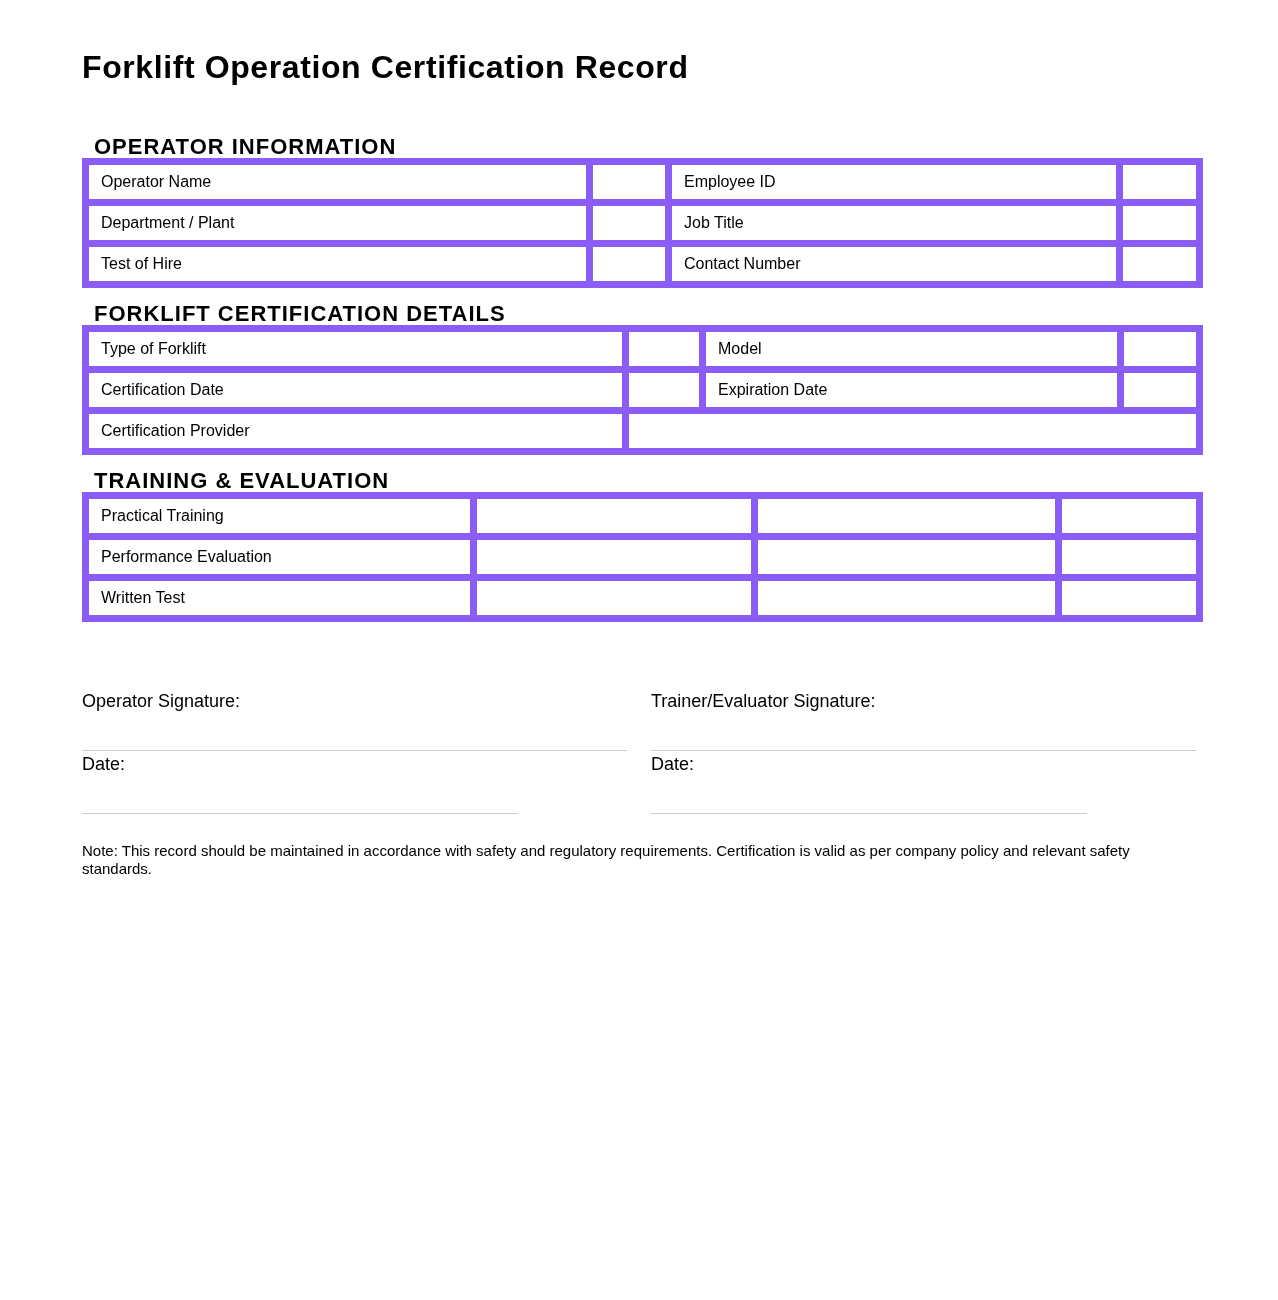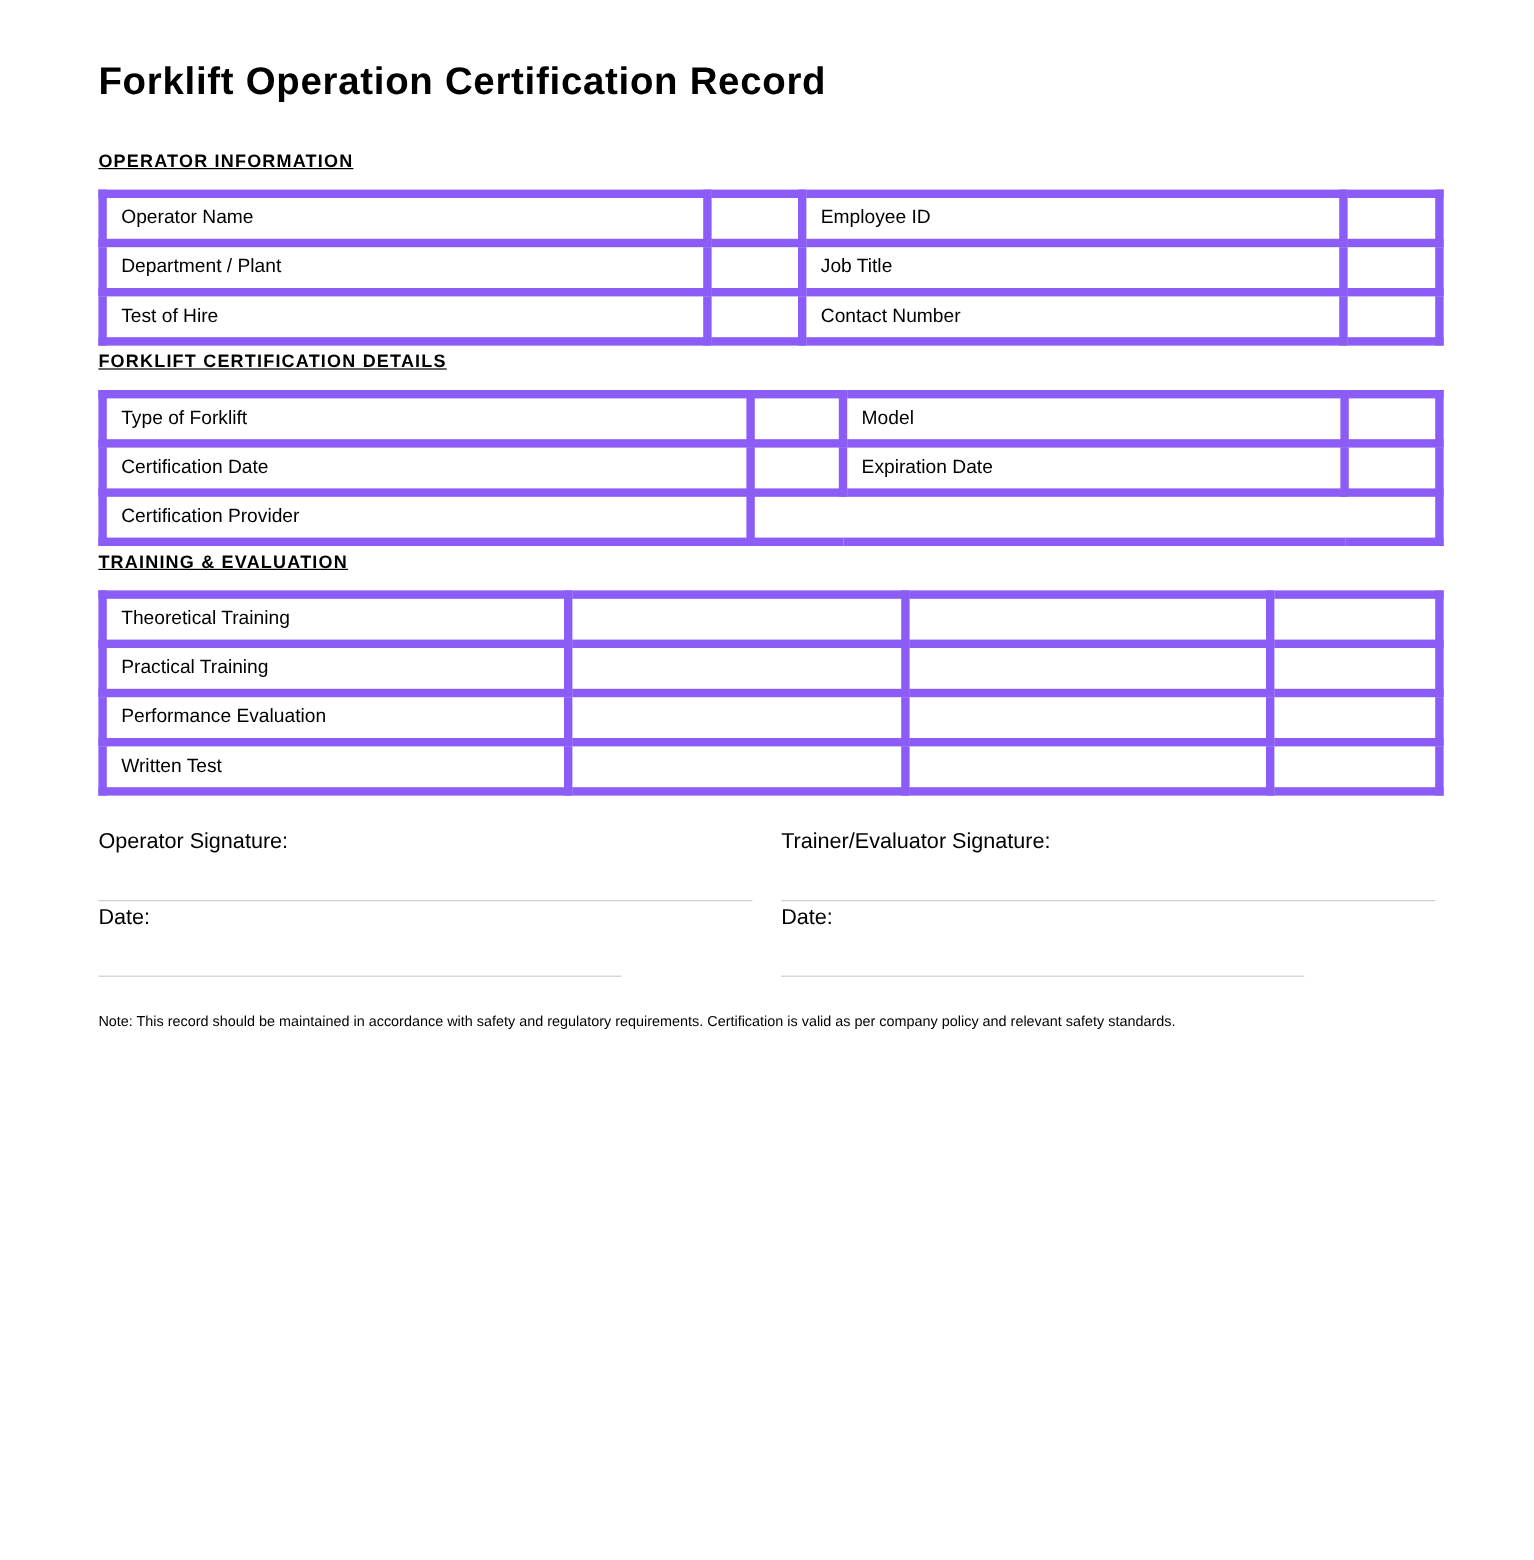--- a/index.html
+++ b/index.html
@@ -7,41 +7,40 @@
       width: 1278px; height: 1300px; position: relative;
       font-family: "Liberation Sans", sans-serif; color: #000;
     }
     .page { position: absolute; left: 82px; top: 0; width: 1114px; }
     h1 {
       margin: 0; position: absolute; top: 47px; left: 0;
       font-size: 32px; font-weight: bold; letter-spacing: 0.6px; line-height: 40px;
       white-space: nowrap;
     }
     h2 {
-      margin: 0; position: absolute; left: 0;
-      font-size: 15px; font-weight: bold; letter-spacing: 1px; line-height: 22px;
+      margin: 12px; position: absolute; left: 0;
+      font-size: 22px; font-weight: bold; letter-spacing: 1px; line-height: 22px;
       white-space: nowrap;
-      text-decoration: underline;
     }
     table {
       position: absolute; left: 0; width: 1114px;
       border-collapse: collapse; table-layout: fixed;
       font-size: 16px;
     }
     td, th {
       border: 7px solid #8b5cf6; height: 34px; padding: 0 0 0 12px;
       text-align: left; vertical-align: middle; font-weight: normal;
       white-space: nowrap; overflow: hidden;
     }
     th { font-weight: bold; text-align: center; padding: 0; }
     .sig { position: absolute; font-size: 18px; line-height: 18px; }
     .sig-line { position: absolute; height: 0; border-top: 1px solid #cccccc; }
     .note {
       position: absolute; left: 0; top: 842px; width: 1100px;
-      font-size: 12px; line-height: 18px;
+      font-size: 15px; line-height: 18px;
     }
   </style>
 </head>
 <body>
 
 <div class="page">
 
   <h1>Forklift Operation Certification Record</h1>
 
   <h2 style="top:124px;">OPERATOR INFORMATION</h2>
@@ -105,26 +104,20 @@
   <h2 style="top:458px;">TRAINING &amp; EVALUATION</h2>
   <table style="top:492px;">
     <colgroup>
         <col style="width:388px">
         <col style="width:281px">
         <col style="width:304px">
         <col style="width:141px">
       </colgroup>
     <tbody>
     <tr>
-      <td>Theoretical Training</td>
-      <td></td>
-      <td></td>
-      <td></td>
-    </tr>
-    <tr>
       <td>Practical Training</td>
       <td></td>
       <td></td>
       <td></td>
     </tr>
     <tr>
       <td>Performance Evaluation</td>
       <td></td>
       <td></td>
       <td></td>

